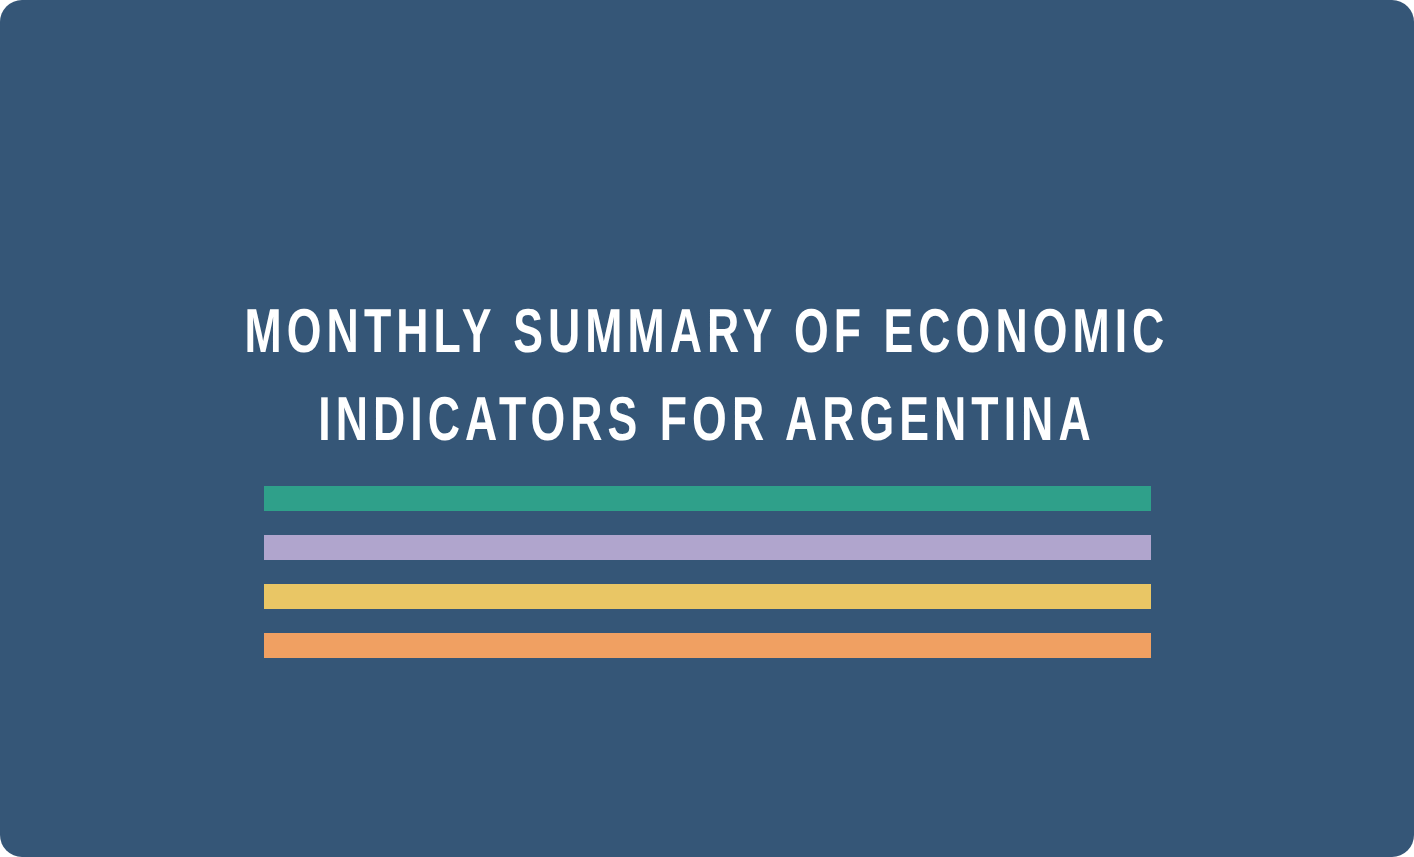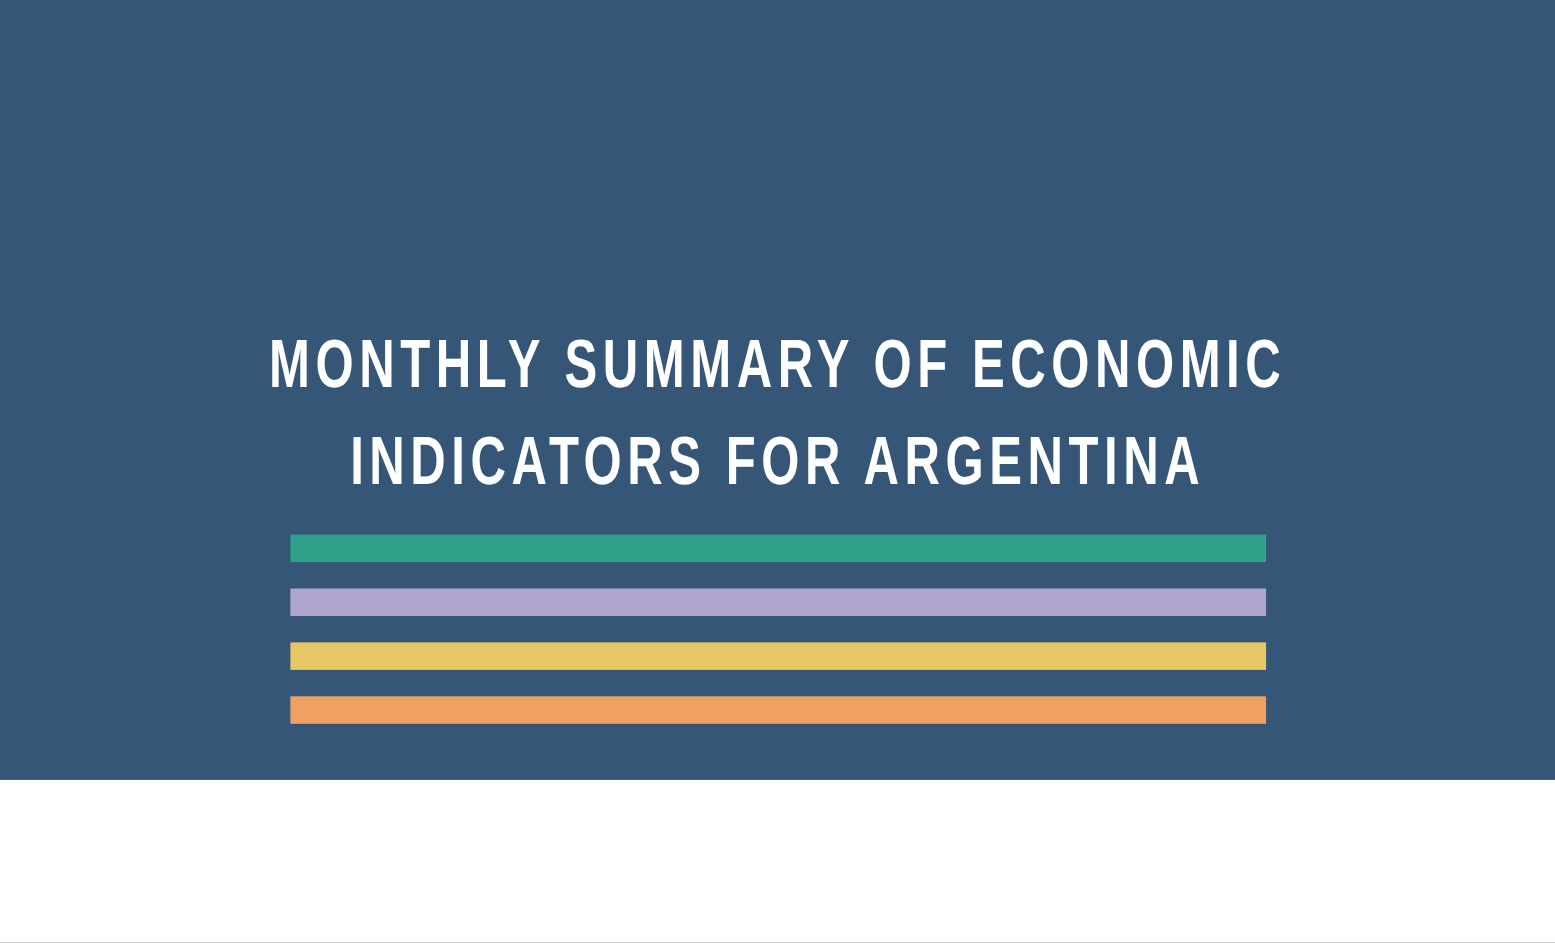--- a/index.html
+++ b/index.html
@@ -11,24 +11,25 @@
   body {
     width: 1414px;
     height: 857px;
     overflow: hidden;
     font-family: "Liberation Sans", sans-serif;
   }
 
   #slide {
     position: relative;
     width: 1414px;
-    height: 709px;
+    height: 857px;
     background: #355677;
     box-sizing: border-box;
     overflow: hidden;
+    border-radius: 22px;
   }
 
   
   #title-block {
     position: absolute;
     left: 0;
     top: 288px;
     width: 1414px;
     text-align: center;
   }

